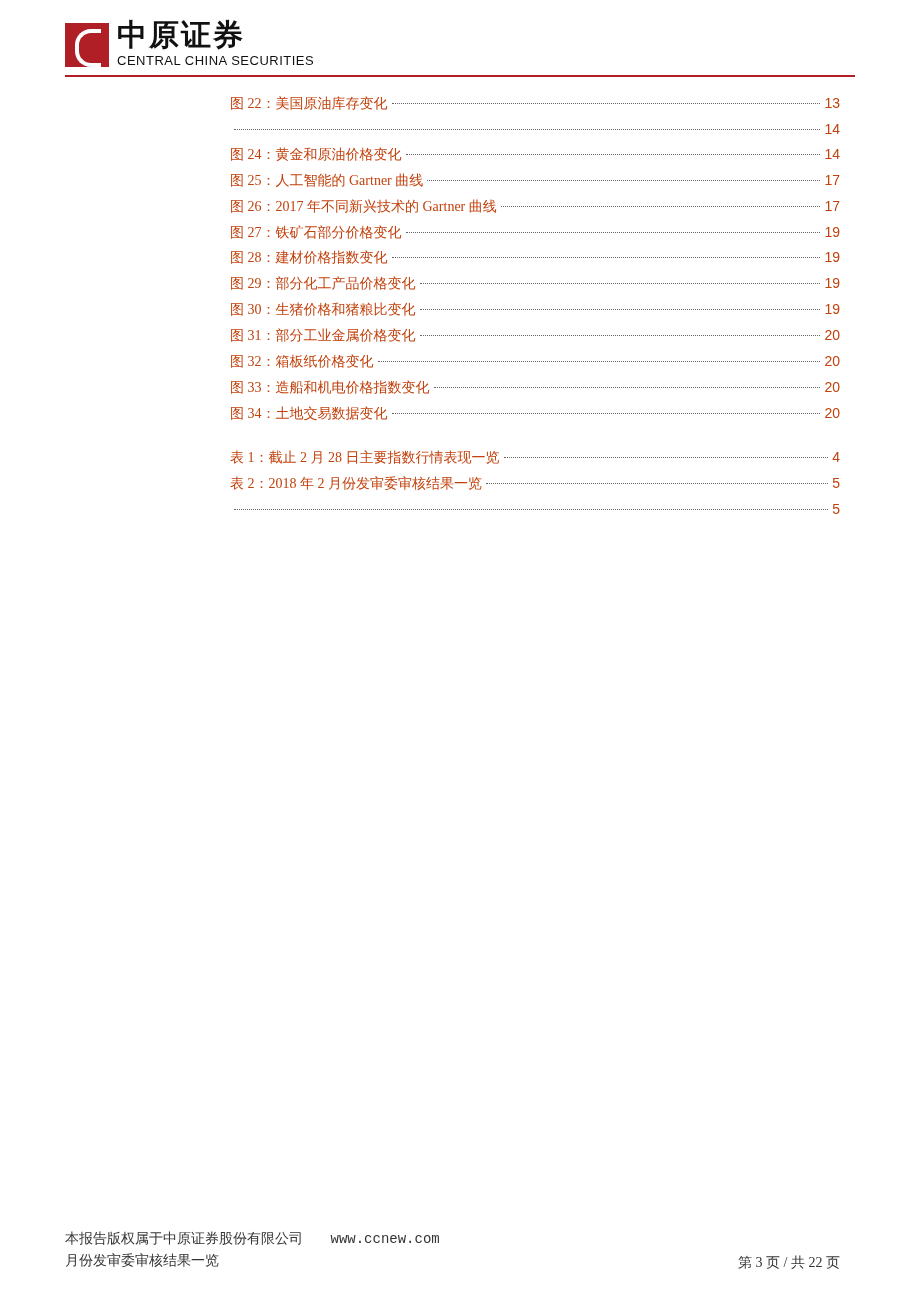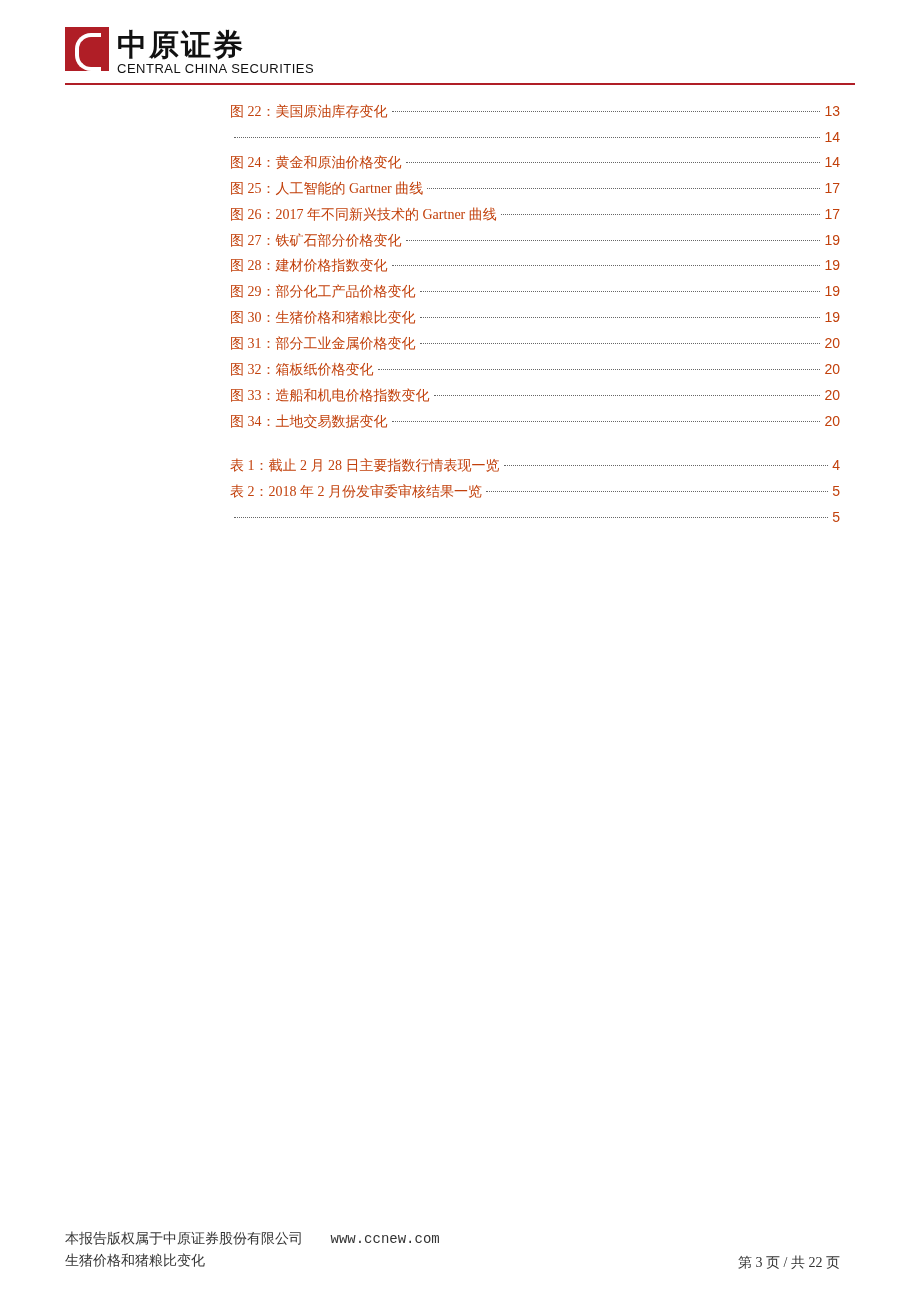--- a/index.html
+++ b/index.html
@@ -29,26 +29,25 @@
       left: 10px;
       top: 6px;
       width: 22px;
       height: 30px;
       border: 4px solid #fff;
       border-right: none;
       border-radius: 16px 0 0 16px;
     }
     .logo-text-wrap { line-height: 1; }
     .logo-cn {
-      font-family: Liberation Sans, sans-serif;
+      font-family: Liberation Mono, monospace;
       font-size: 30px;
       font-weight: 700;
       color: #111;
       letter-spacing: 2px;
-      margin-top: 8px;
     }
     .logo-en {
       font-size: 13px;
       letter-spacing: 0.5px;
       color: #111;
       font-family: Arial, sans-serif;
       margin-top: 2px;
     }
     .rule {
       margin: 8px 65px 0 65px;
@@ -194,16 +193,16 @@
       </div>
     </div>
 </div>
 
 <div class="footer">
   <div class="footer-left">
     <div>
       <span>本报告版权属于中原证券股份有限公司</span>
       <span class="footer-url">www.ccnew.com</span>
     </div>
-    <div>生猪价格和猪粮比变化</div>
+    <div>月份发审委审核结果一览</div>
   </div>
   <div class="footer-right">第 3 页  /  共 22 页</div>
 </div>
 
 </body></html>

